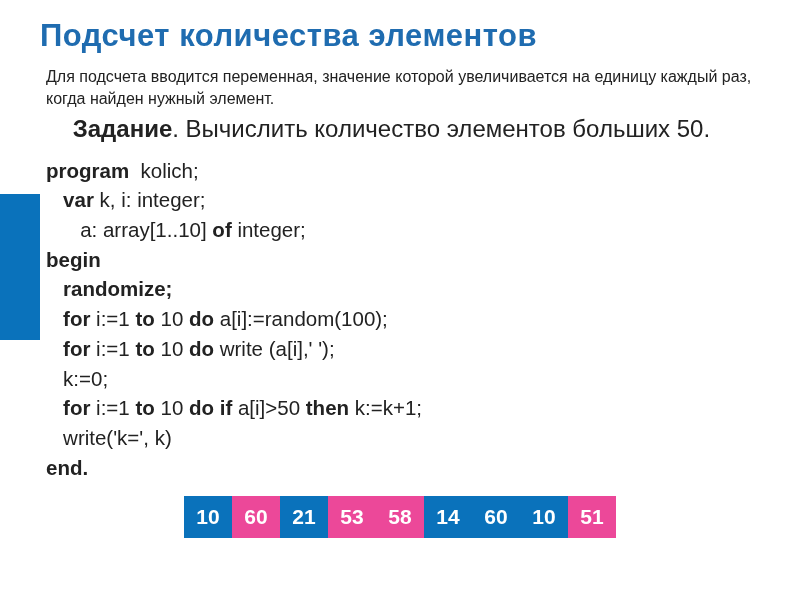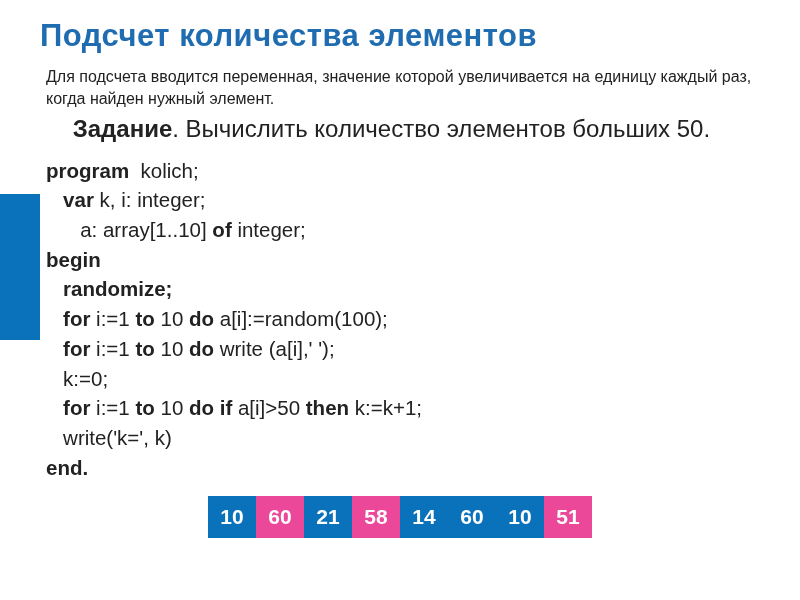--- a/index.html
+++ b/index.html
@@ -40,20 +40,21 @@
 <b>   for </b><span>i:=1 </span><b>to </b><span>10 </span><b>do </b><span>write (a[i],' ');</span>
 <span>   k:=0;</span>
 <b>   for </b><span>i:=1 </span><b>to </b><span>10 </span><b>do if </b><span>a[i]&gt;50 </span><b>then </b><span>k:=k+1;</span>
 <span>   write('k=', k)</span>
 <b>end.</b></div>
 
   <div class="array-row" id="array-row">
       <div class="cell blue">10</div>
       <div class="cell red">60</div>
       <div class="cell blue">21</div>
+      <div class="cell red">53</div>
       <div class="cell red">58</div>
       <div class="cell blue">14</div>
       <div class="cell blue">60</div>
       <div class="cell blue">10</div>
       <div class="cell red">51</div>
     </div>
 
 </div>
 
 </body></html>

